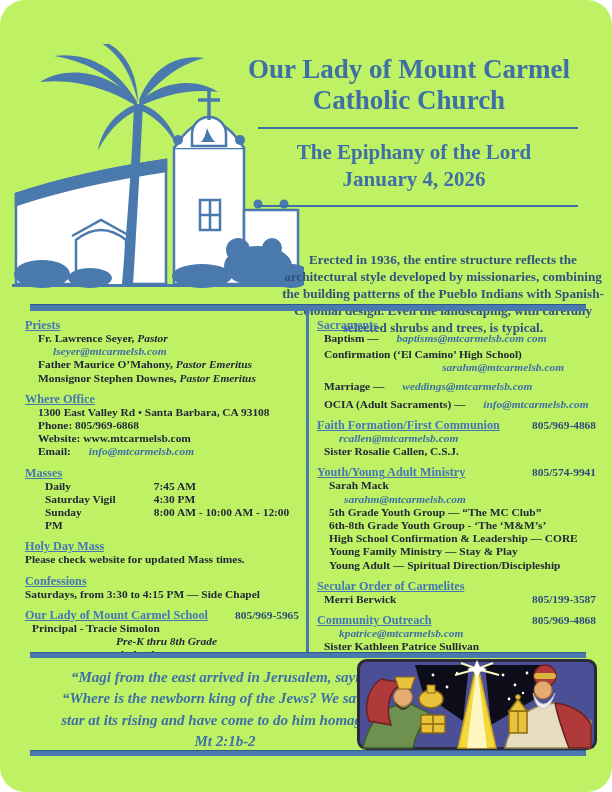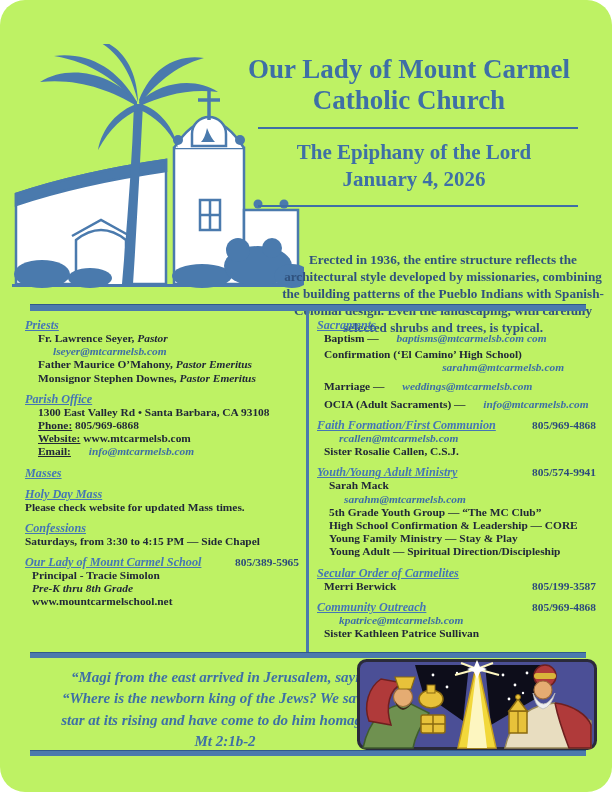--- a/index.html
+++ b/index.html
@@ -30,30 +30,30 @@
   .bar-mid { top:652px; height:6px; }
   .bar-bottom { top:750px; height:6px; }
   .vdiv { position:absolute; left:306px; top:311px; width:3px; height:341px; background:#4a7aad; }
   
   .col { position:absolute; top:318px; }
   .col-left  { left:25px;  width:276px; }
   .col-right { left:317px; width:281px; }
   .sec { margin-bottom:7px; }
   h3.h {
     font-size:12.2px; font-weight:bold; color:#4576b5;
-    text-decoration:underline; line-height:14px;font-style:italic;
+    text-decoration:underline; line-height:14px;
   }
   .hrow { display:flex; justify-content:space-between; align-items:baseline; padding-right:2px; }
   .line { font-size:11.4px; font-weight:bold; color:#212838; line-height:13.2px; }
   .ind { padding-left:13px; }
   .ind2 { padding-left:7px; }
-  .it { font-style:italic; }
+  .it { font-style:italic;text-align:center; }
   .email { color:#3e6fa6; font-style:italic; font-weight:bold;padding-left:15px; }
   .phone { color:#2c4a7c; font-weight:bold; font-size:11.4px; }
-  .ul { text-decoration:underline; }
+  .ul { }
   .mass-label { display:inline-block; width:106px; }
   .gap2 { height:3px; } .gap4 { height:5px; }
   .right-email { text-align:right; padding-right:34px; }
   
   .quote {
     position:absolute; left:24px; top:667px; width:338px; text-align:center;
     font-size:15px; font-weight:bold; font-style:italic; color:#3e6fa6; line-height:1.42;margin-left:32px;
   }
   .magi { position:absolute; left:357px; top:659px; width:240px; height:91px; }
 </style>
@@ -144,56 +144,70 @@
           <span class="it">Pastor Emeritus</span>
         </div>
         <div class="line">
           <span>Monsignor Stephen Downes,</span>
           <span class="it">Pastor Emeritus</span>
         </div>
       </div>
     </section>
 
     <section class="sec">
-      <h3 class="h">Parish Office</h3>
+      <h3 class="h">Where Office</h3>
       <div class="ind">
         <div class="line">1300 East Valley Rd • Santa Barbara, CA 93108</div>
         <div class="line">
           <span class="ul">Phone:</span>
           <span>805/969-6868</span>
         </div>
         <div class="line">
           <span class="ul">Website:</span>
           <span>www.mtcarmelsb.com</span>
         </div>
         <div class="line">
           <span class="ul">Email:</span>
           <span class="email">info@mtcarmelsb.com</span>
         </div>
       </div>
     </section>
 
     <section class="sec">
       <h3 class="h">Masses</h3>
+      <div class="ind" style="padding-left:20px;">
+        <div class="line">
+          <span class="mass-label">Daily</span>
+          <span>7:45 AM</span>
+        </div>
+        <div class="line">
+          <span class="mass-label">Saturday Vigil</span>
+          <span>4:30 PM</span>
+        </div>
+        <div class="line">
+          <span class="mass-label">Sunday</span>
+          <span>8:00 AM  - 10:00 AM  - 12:00 PM</span>
+        </div>
+      </div>
     </section>
 
     <section class="sec">
       <h3 class="h">Holy Day Mass</h3>
       <div class="line">Please check website for updated Mass times.</div>
     </section>
 
     <section class="sec">
       <h3 class="h">Confessions</h3>
       <div class="line">Saturdays, from 3:30 to 4:15 PM — Side Chapel</div>
     </section>
 
     <section class="sec">
       <div class="hrow">
         <h3 class="h">Our Lady of Mount Carmel School</h3>
-        <span class="phone">805/389-5965</span>
+        <span class="phone">805/969-5965</span>
       </div>
       <div class="ind2">
         <div class="line">Principal - Tracie Simolon</div>
         <div class="line it">Pre-K thru 8th Grade</div>
         <div class="line">www.mountcarmelschool.net</div>
       </div>
     </section>
   </div>
 
   <div class="col col-right">
@@ -234,20 +248,21 @@
 
     <section class="sec">
       <div class="hrow">
         <h3 class="h">Youth/Young Adult Ministry</h3>
         <span class="phone">805/574-9941</span>
       </div>
       <div class="ind2" style="padding-left:12px;">
         <div class="line">Sarah Mack</div>
         <div class="line email">sarahm@mtcarmelsb.com</div>
         <div class="line">5th Grade Youth Group — “The MC Club”</div>
+        <div class="line">6th-8th Grade Youth Group -  ‘The ‘M&amp;M’s’</div>
         <div class="line">High School Confirmation &amp; Leadership — CORE</div>
         <div class="line">Young Family Ministry — Stay &amp; Play</div>
         <div class="line">Young Adult — Spiritual Direction/Discipleship</div>
       </div>
     </section>
 
     <section class="sec">
       <h3 class="h">Secular Order of Carmelites</h3>
       <div class="hrow ind2">
         <span class="line">Merri Berwick</span>

